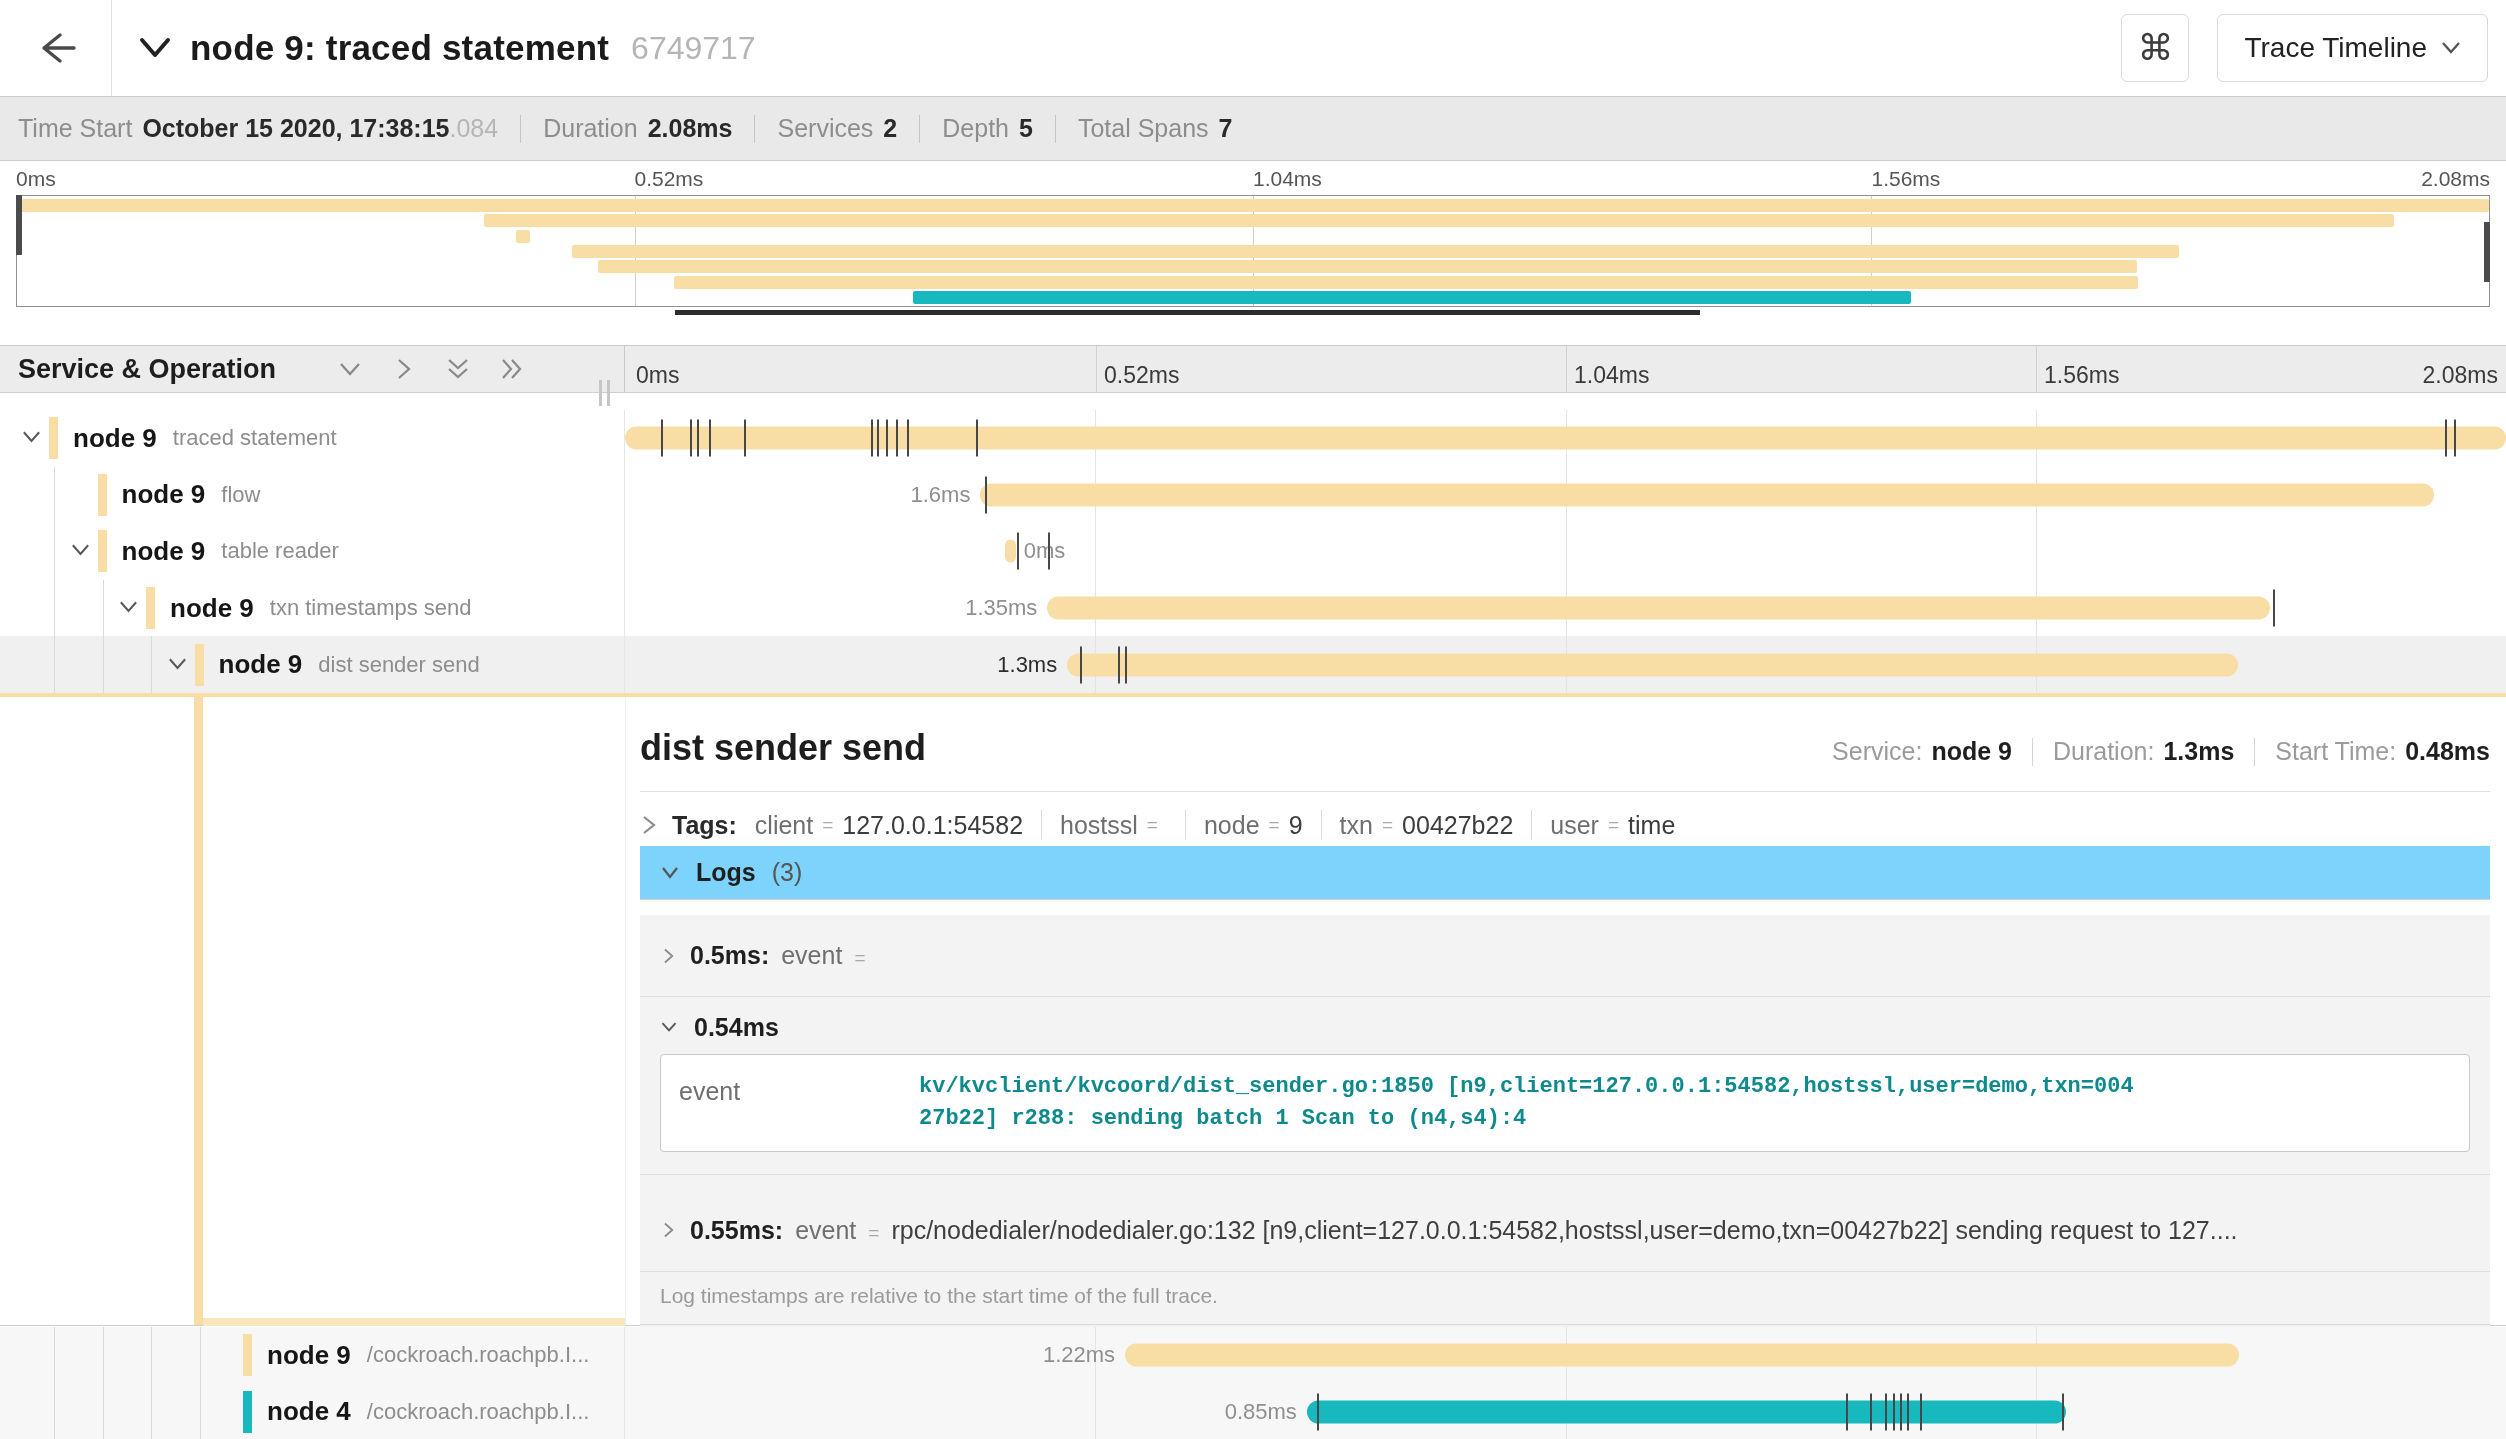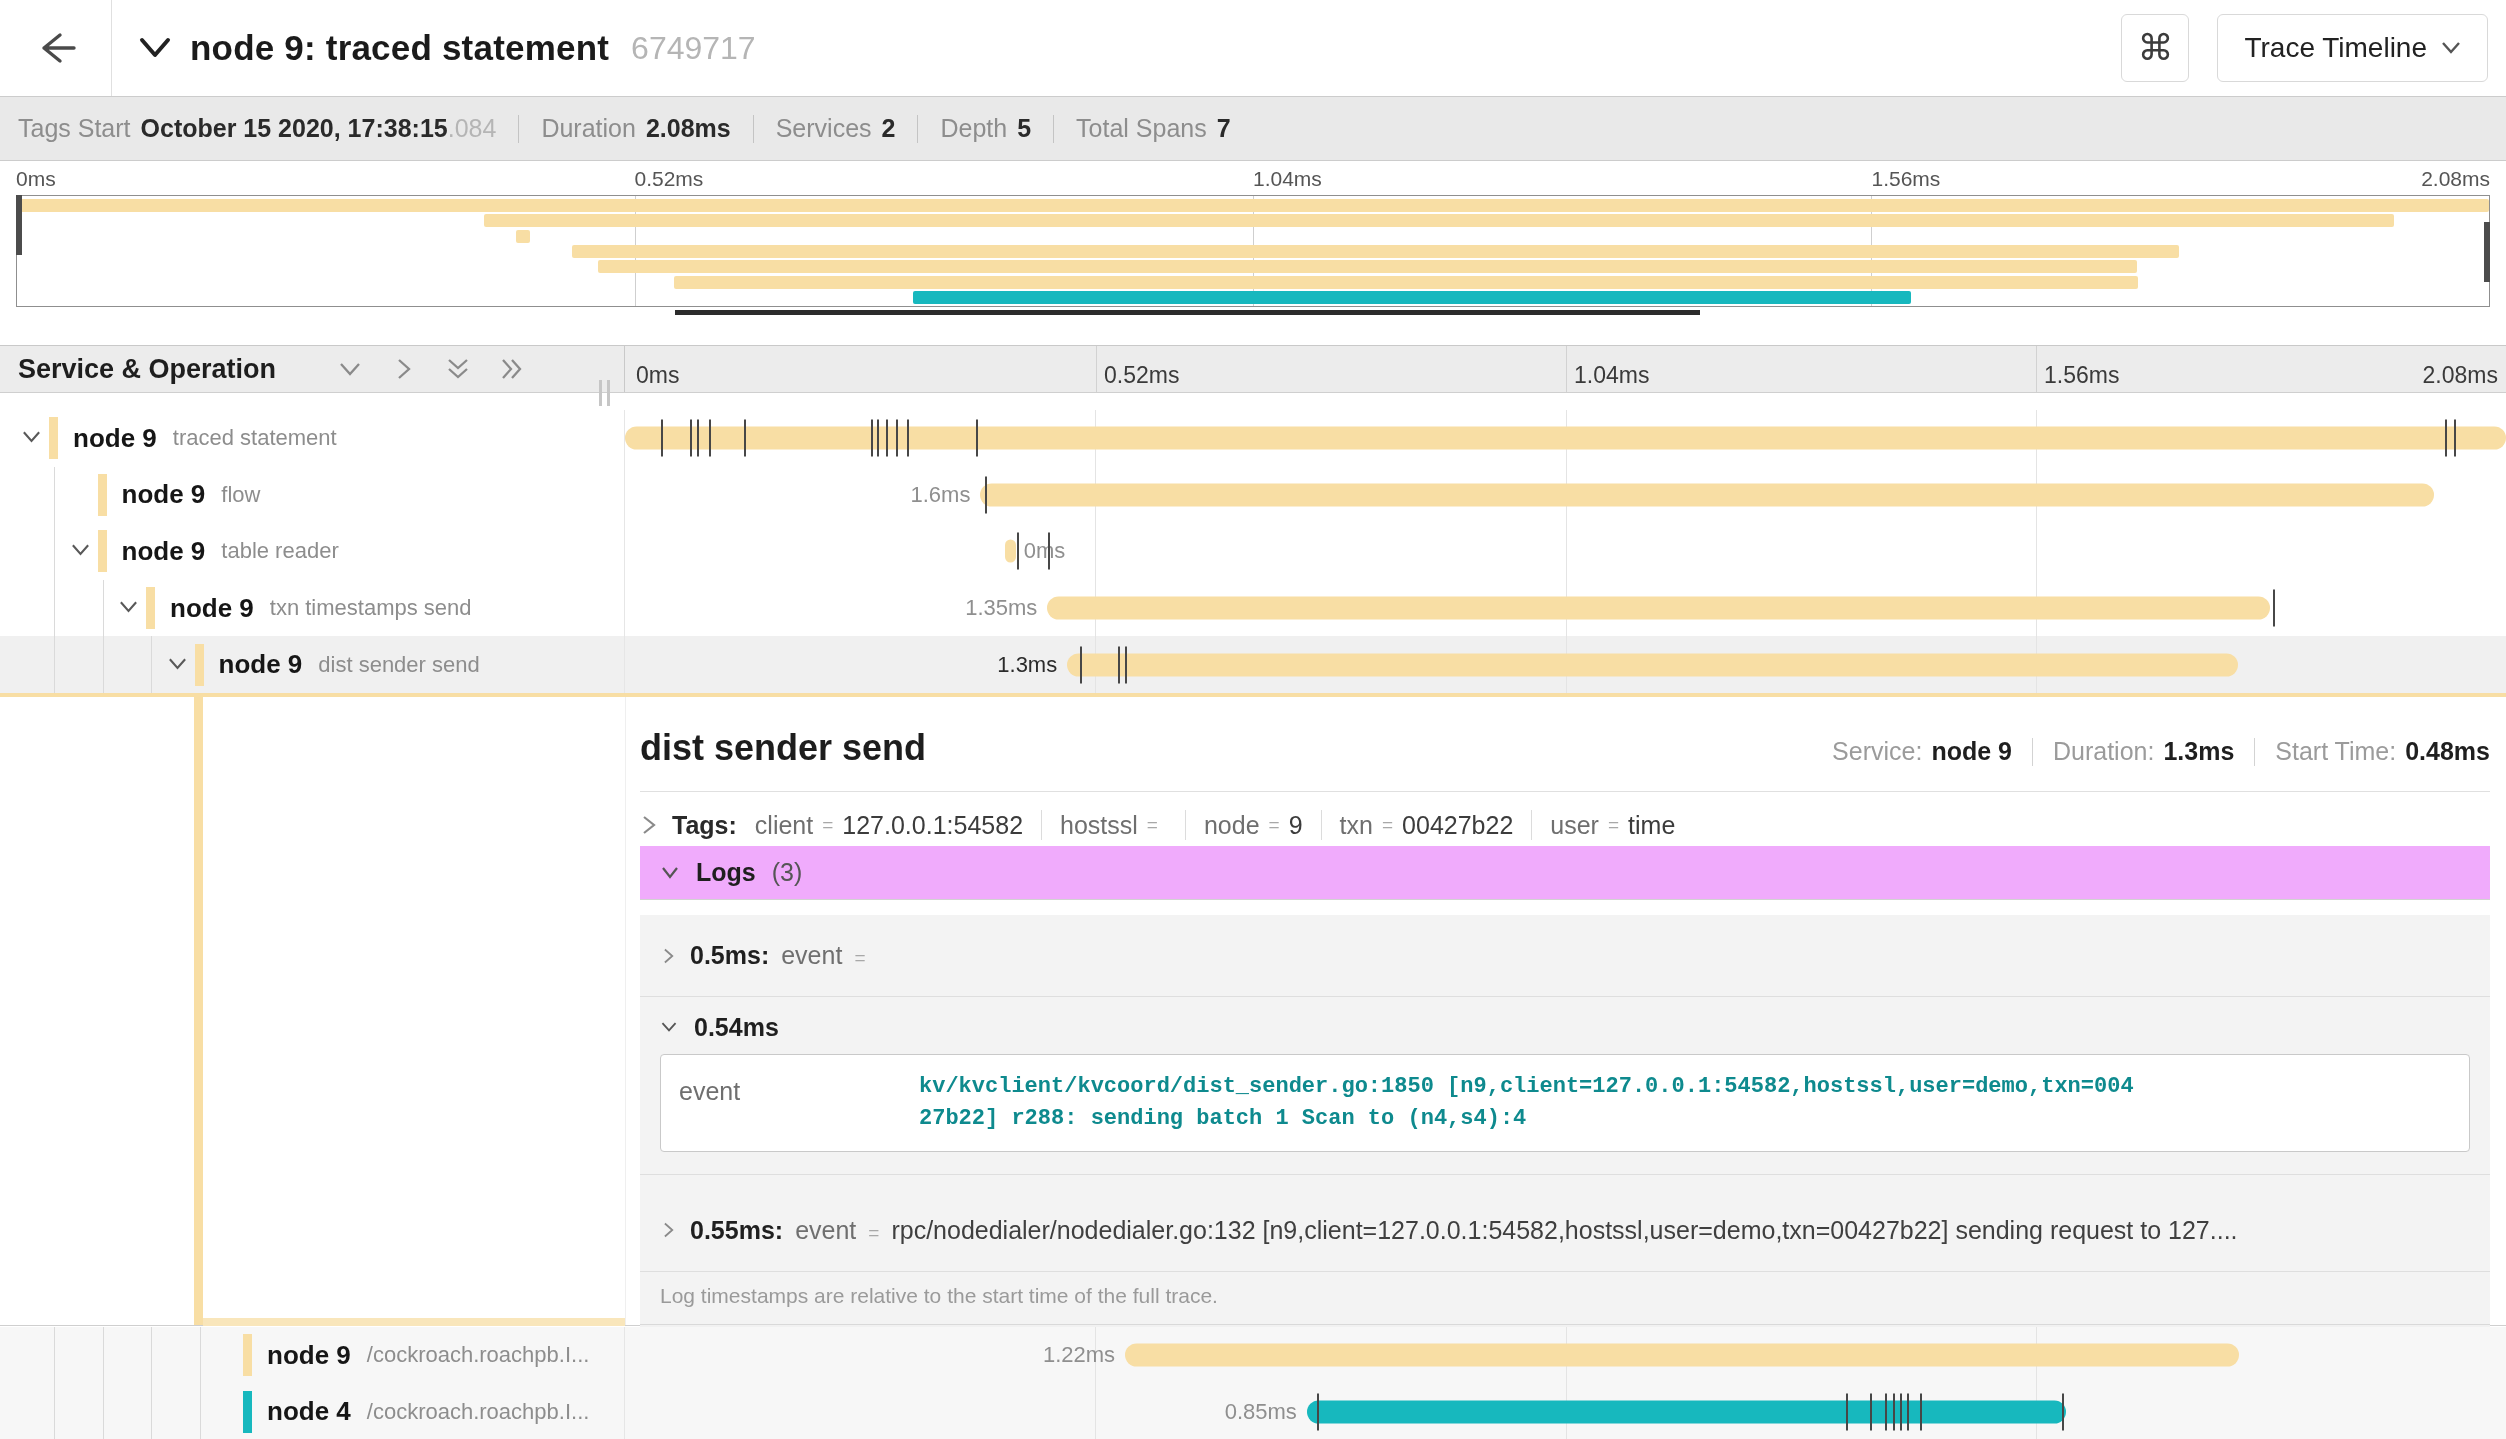--- a/index.html
+++ b/index.html
@@ -103,21 +103,21 @@
   .d-meta .val { font-weight:700; color:#1f1f1f; }
   .d-meta .sep { width:1px; height:28px; background:#d3d3d3; margin:0 20px; }
   .d-divider { border-bottom:1px solid #e0e0e0; margin-top:22px; }
   .d-tags { display:flex; align-items:center; margin-top:18px; font-size:25px; height:44px; cursor:pointer; }
   .d-tags .tags-title { font-weight:700; color:#2a2a2a; margin:0 18px 0 14px; }
   .tag-key { color:#6f6f6f; }
   .tag-eq { color:#a8a8a8; font-size:19px; margin:0 9px; }
   .tag-val { color:#3c3c3c; }
   .tag-sep { width:1px; height:30px; background:#dcdcdc; margin:0 18px; }
   .d-logs { margin-top:6px; }
-  .d-logs-header { background:#f0abfc; border-bottom:1px solid #d2d2d2; padding:12px 20px;
+  .d-logs-header { background:#7dd3fc; border-bottom:1px solid #d2d2d2; padding:12px 20px;
     display:flex; align-items:center; gap:16px; font-size:25px; cursor:pointer; }
   .d-logs-header .lg { font-weight:700; color:#1f1f1f; }
   .d-logs-header .cnt { color:#555; }
   .d-logs-body { background:#f3f3f3; }
   .log-row { padding:26px 20px; border-bottom:1px solid #dedede; font-size:25px;
     display:flex; align-items:baseline; gap:12px; white-space:nowrap; overflow:hidden;
     cursor:pointer;margin-top:15px; }
   .log-time { font-weight:700; color:#1f1f1f; }
   .log-field { color:#6f6f6f; }
   .log-eq { color:#a8a8a8; font-size:19px; }
@@ -163,21 +163,21 @@
     <div class="view-btn">
       <span>Trace Timeline</span>
       <svg width="20" height="14" viewBox="0 0 20 14">
           <path d="M2 2 L10 11 L18 2" stroke="#555" stroke-width="2.4" fill="none"></path>
         </svg>
     </div>
   </div>
 </div>
 
 <div class="summary" id="summary-bar">
-    <span class="sum-label">Tags Start</span>
+    <span class="sum-label">Time Start</span>
     <span class="sum-value">October 15 2020, 17:38:15</span>
     <span class="sum-suffix">.084</span>
     <span class="sum-sep"></span>
     <span class="sum-label">Duration</span>
     <span class="sum-value">2.08ms</span>
     <span class="sum-sep"></span>
     <span class="sum-label">Services</span>
     <span class="sum-value">2</span>
     <span class="sum-sep"></span>
     <span class="sum-label">Depth</span>

